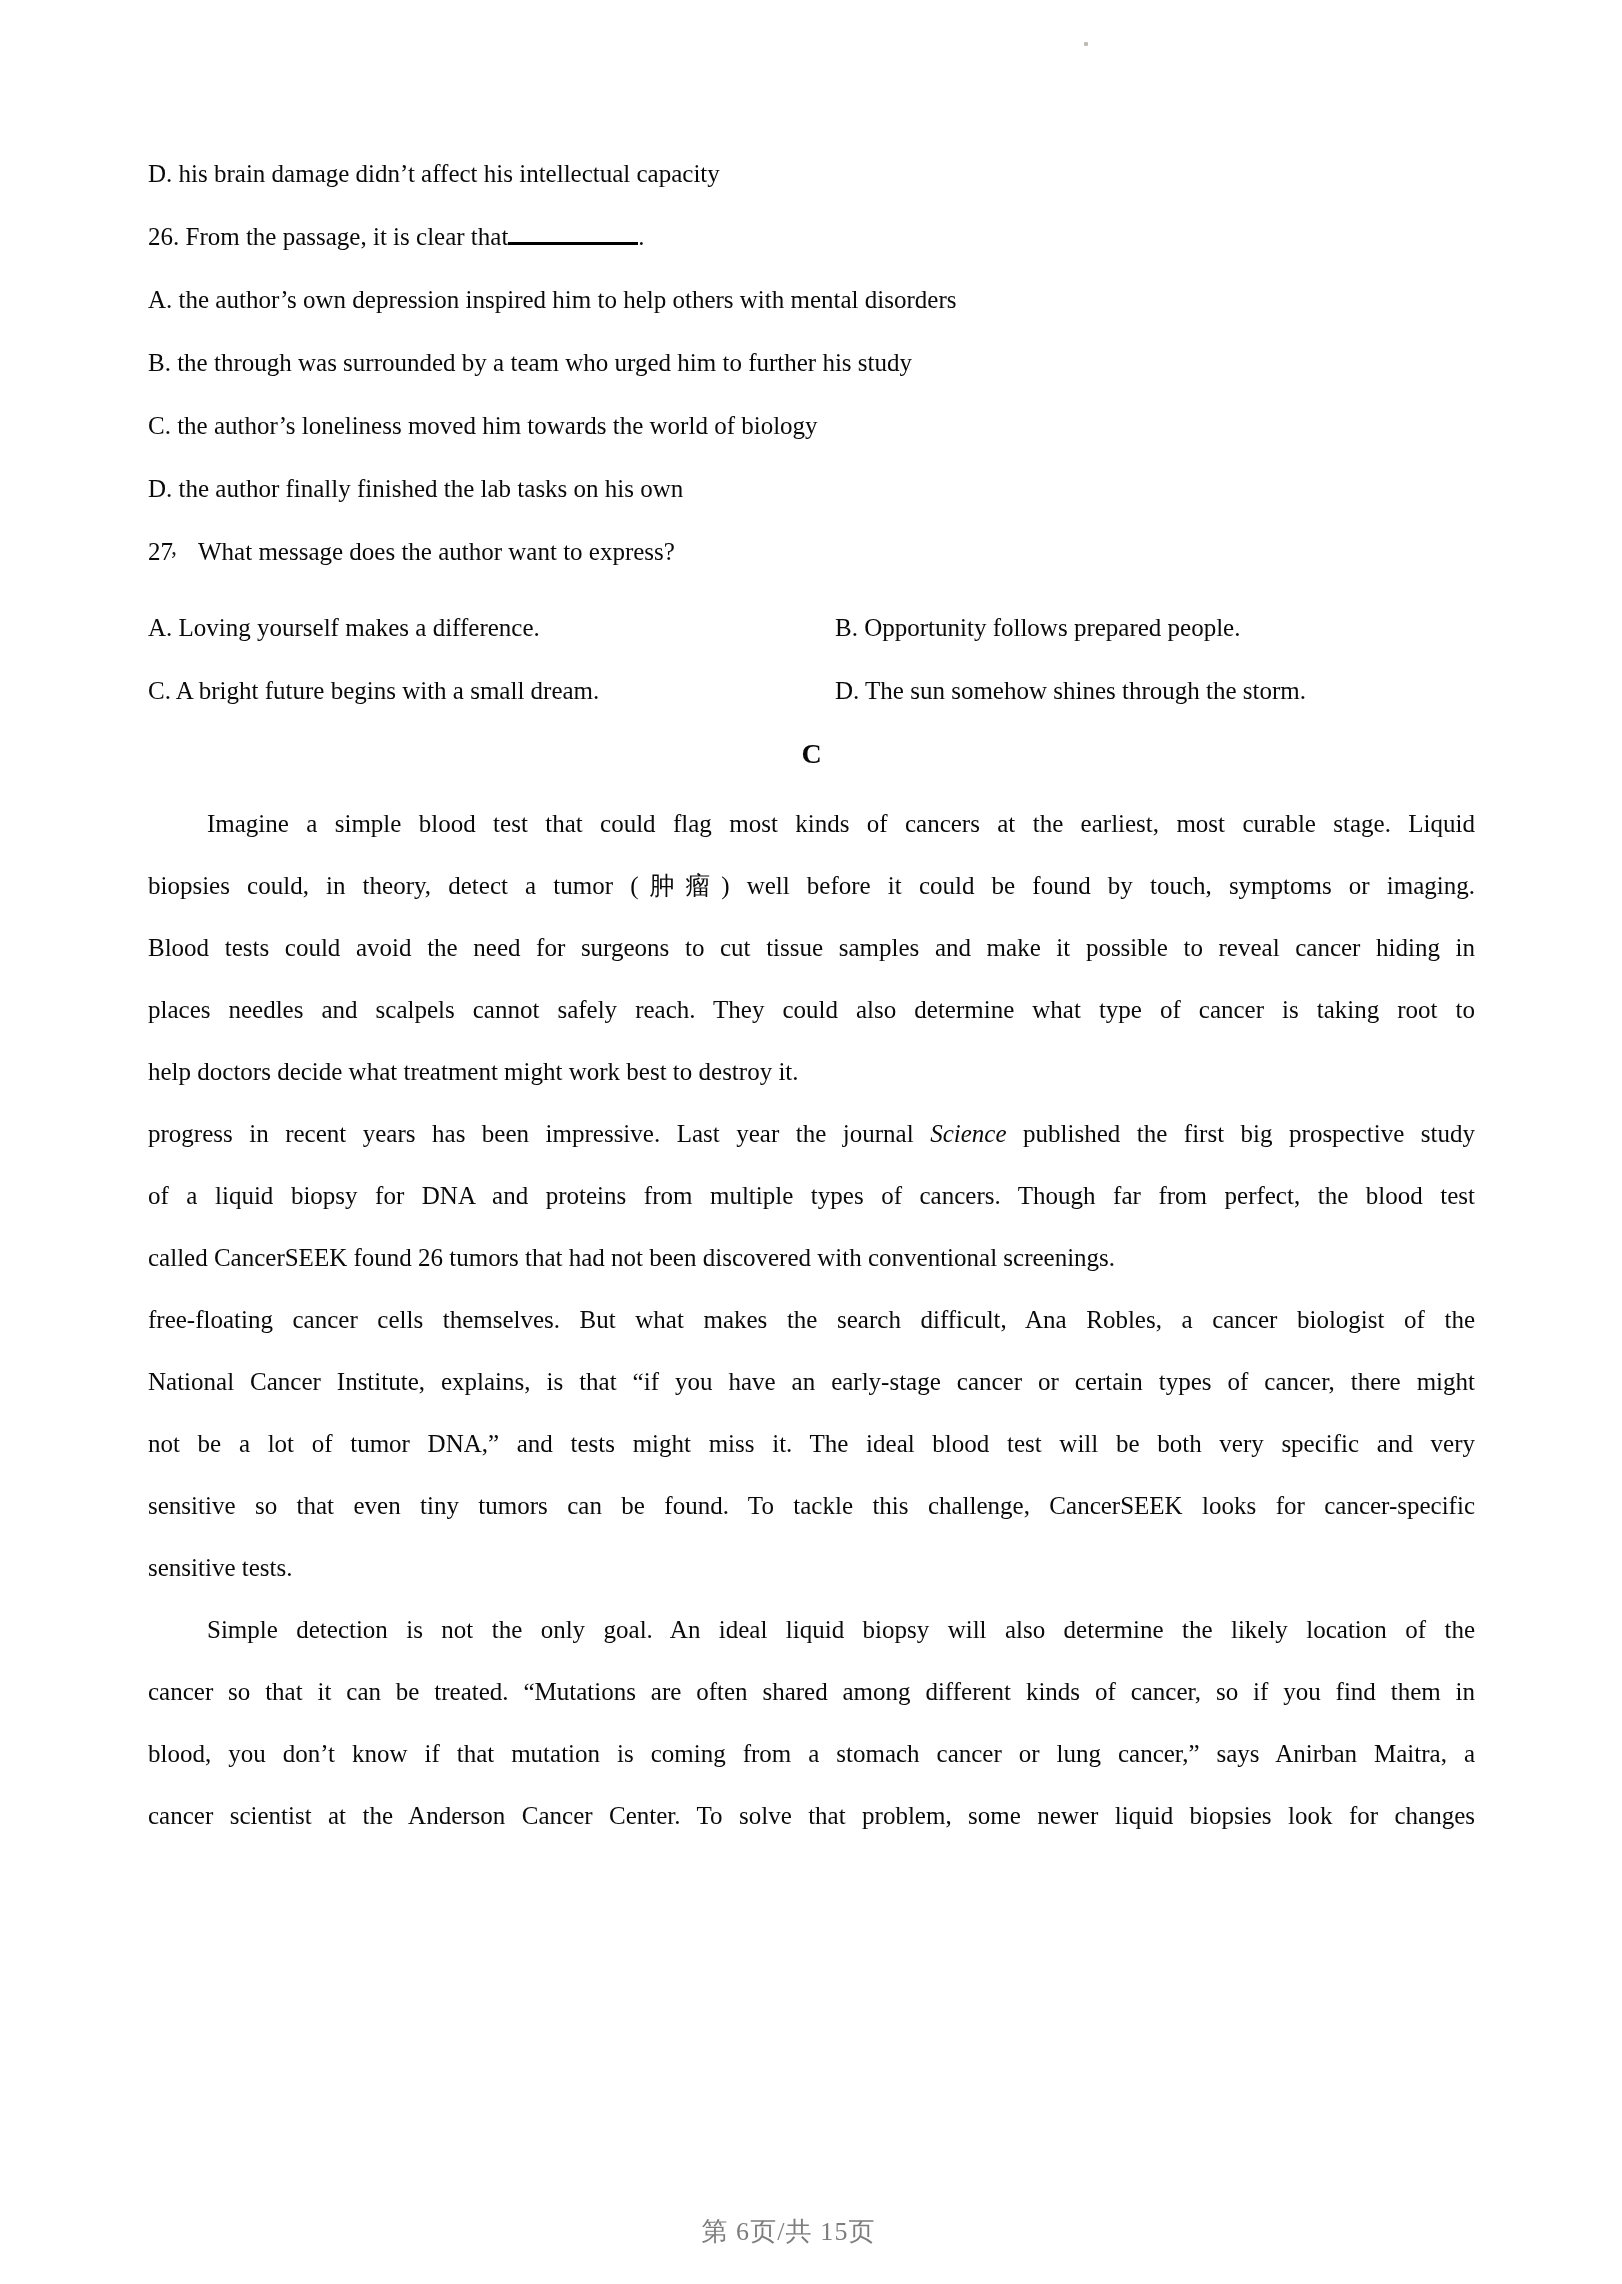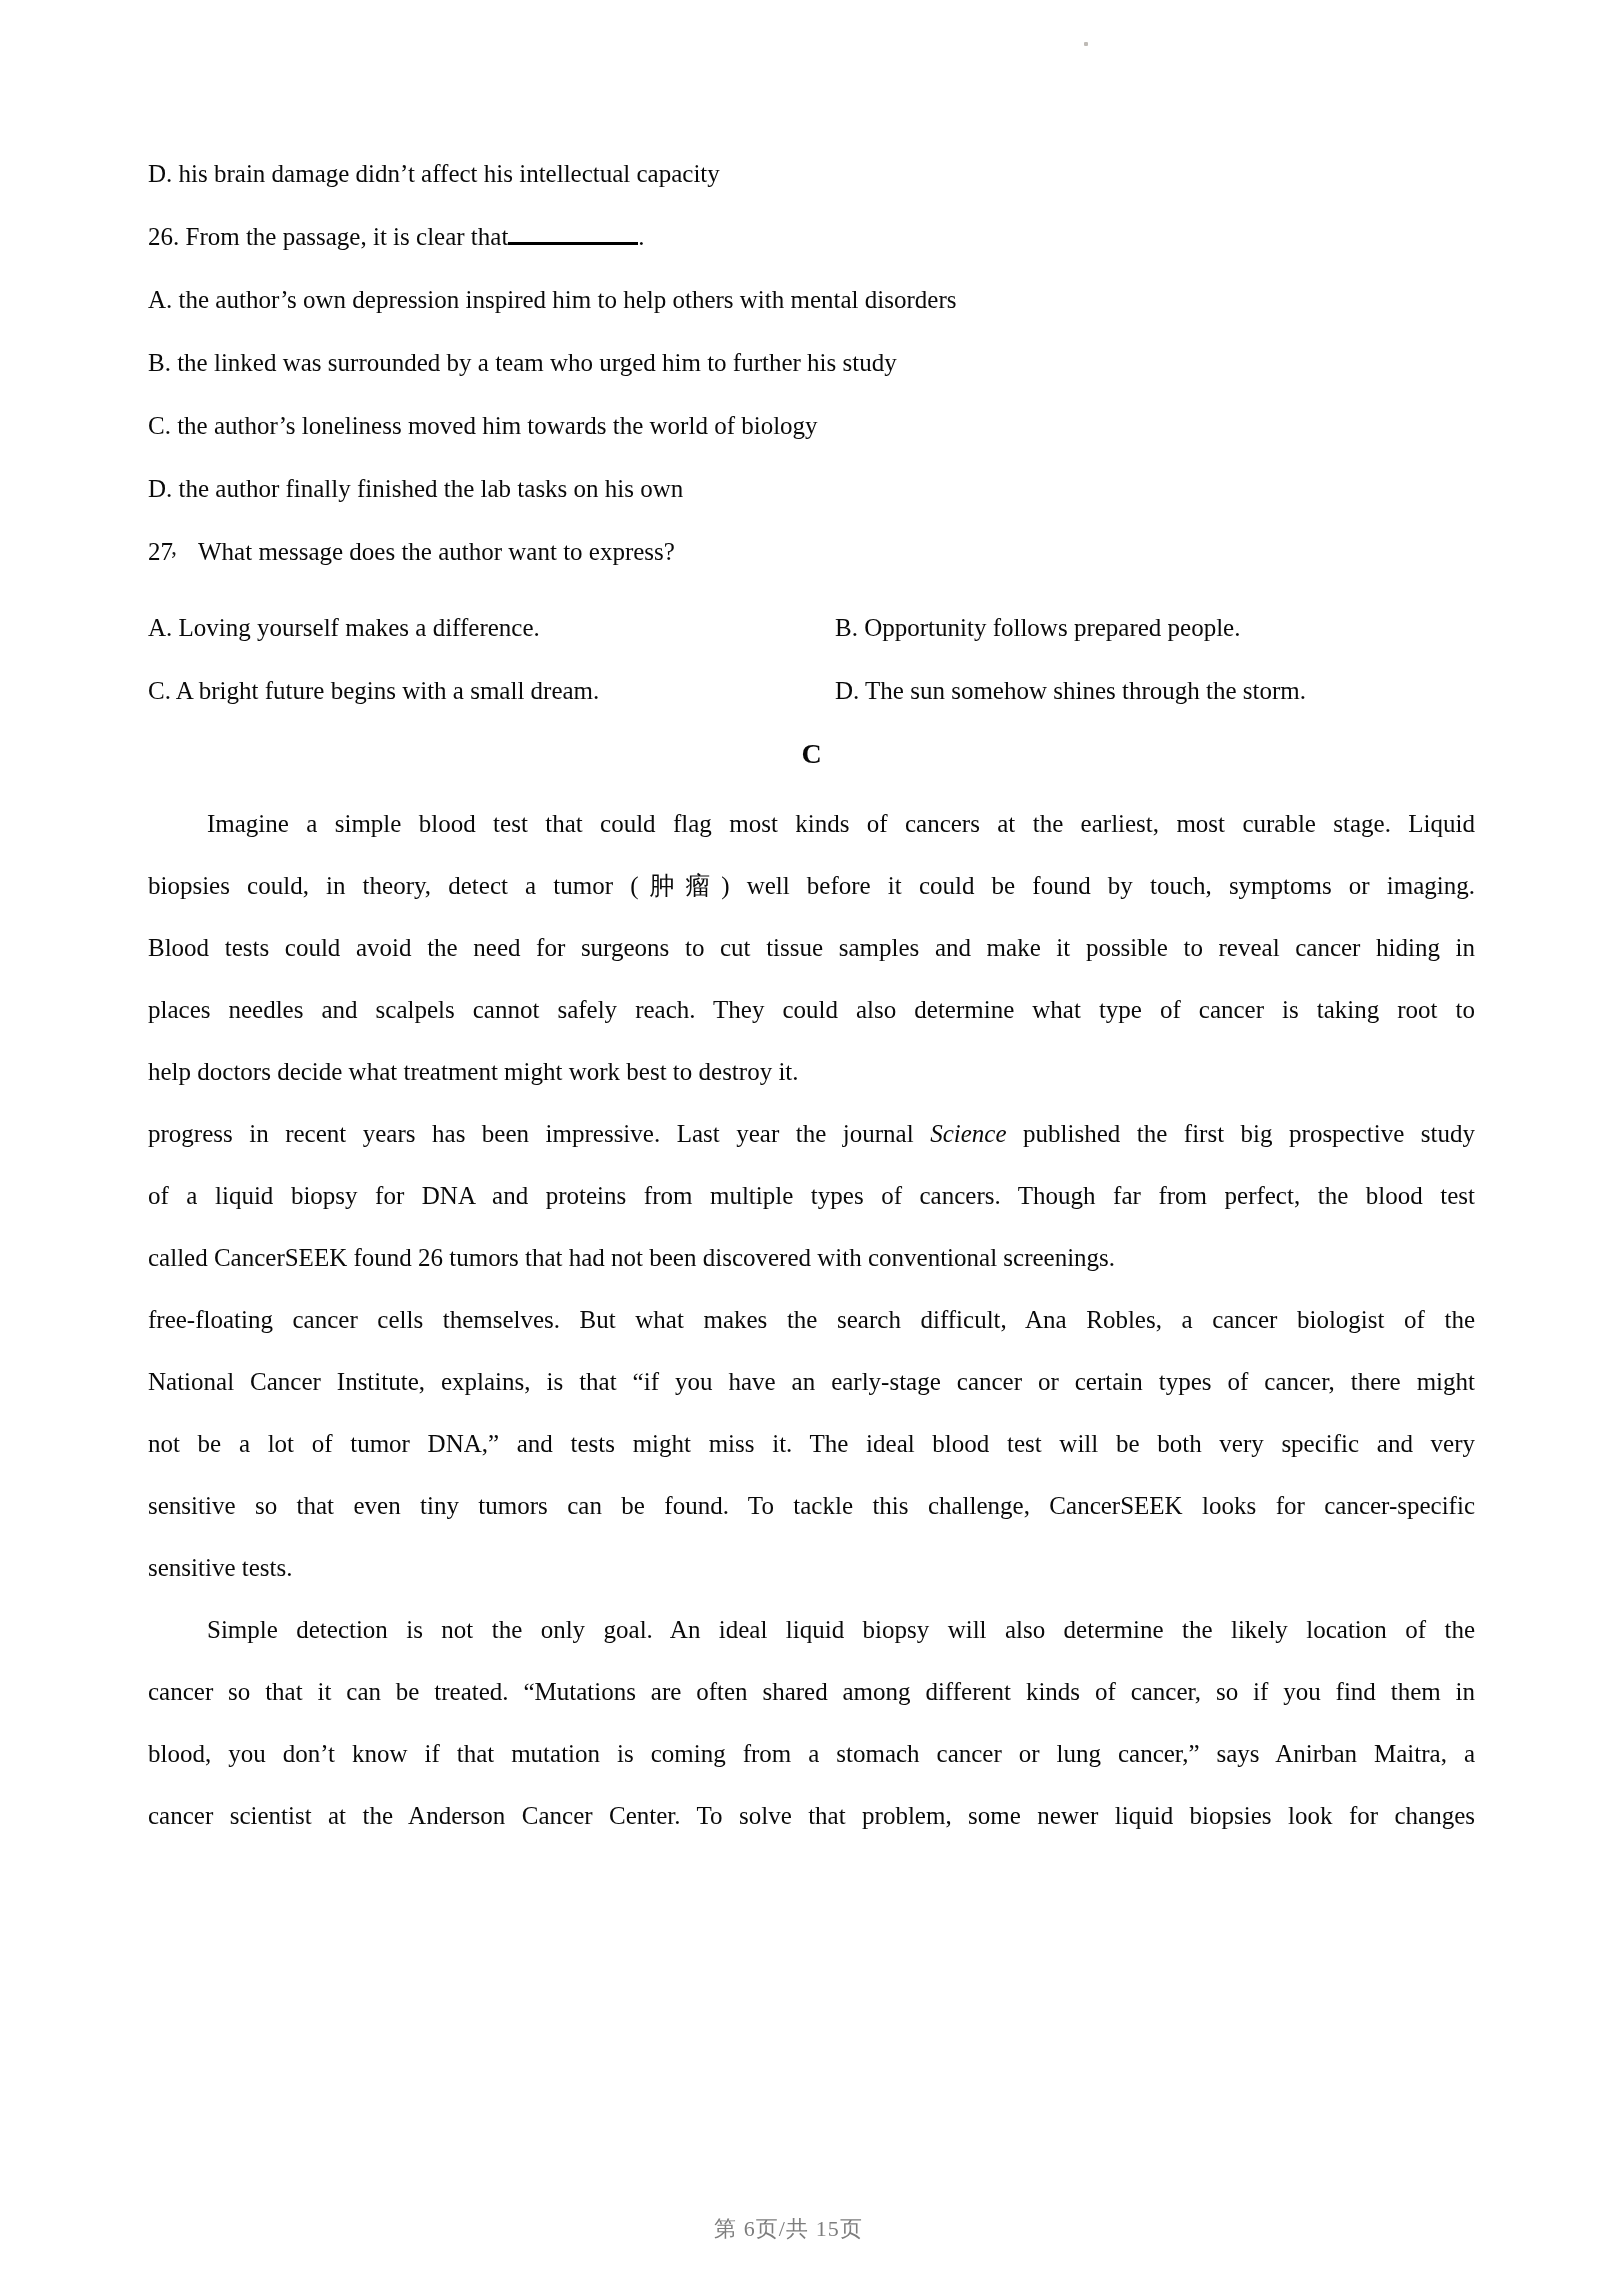--- a/index.html
+++ b/index.html
@@ -35,37 +35,37 @@
   .stray-mark{
     position:absolute;left:22px;top:406px;font-size:23px;color:#1a1a1a;
     line-height:1;
   }
   .scan-dot{
     position:absolute;left:1084px;top:42px;width:4.4px;height:4.4px;
     background:rgba(138,132,122,0.55);border-radius:1.1px;
   }
   .footer{
     position:absolute;left:0;right:46px;top:2214px;text-align:center;
-    font-size:22px;color:#7d7d7d;letter-spacing:1.1px;
+    font-size:26px;color:#7d7d7d;letter-spacing:1.1px;
   }
   i{font-style:italic;}
 </style>
 </head>
 <body>
 
 <div class="scan-dot"></div>
 
 <div class="content">
 
   <div class="qline">D. his brain damage didn’t affect his intellectual capacity</div>
 
   <div class="qline"><span>26. From the passage, it is clear that</span><span class="blank"></span><span>.</span></div>
 
   <div class="qline">A. the author’s own depression inspired him to help others with mental disorders</div>
-  <div class="qline">B. the linked was surrounded by a team who urged him to further his study</div>
+  <div class="qline">B. the through was surrounded by a team who urged him to further his study</div>
   <div class="qline">C. the author’s loneliness moved him towards the world of biology</div>
   <div class="qline">D. the author finally finished the lab tasks on his own</div>
 
   <div class="qline"><span class="q27num">27</span><span class="q27stem">What message does the author want to express?</span></div>
 
   <span class="stray-mark">’</span>
 
   <div class="opts27">
     <div class="optrow">
       <div class="col-a">A. Loving yourself makes a difference.</div>

